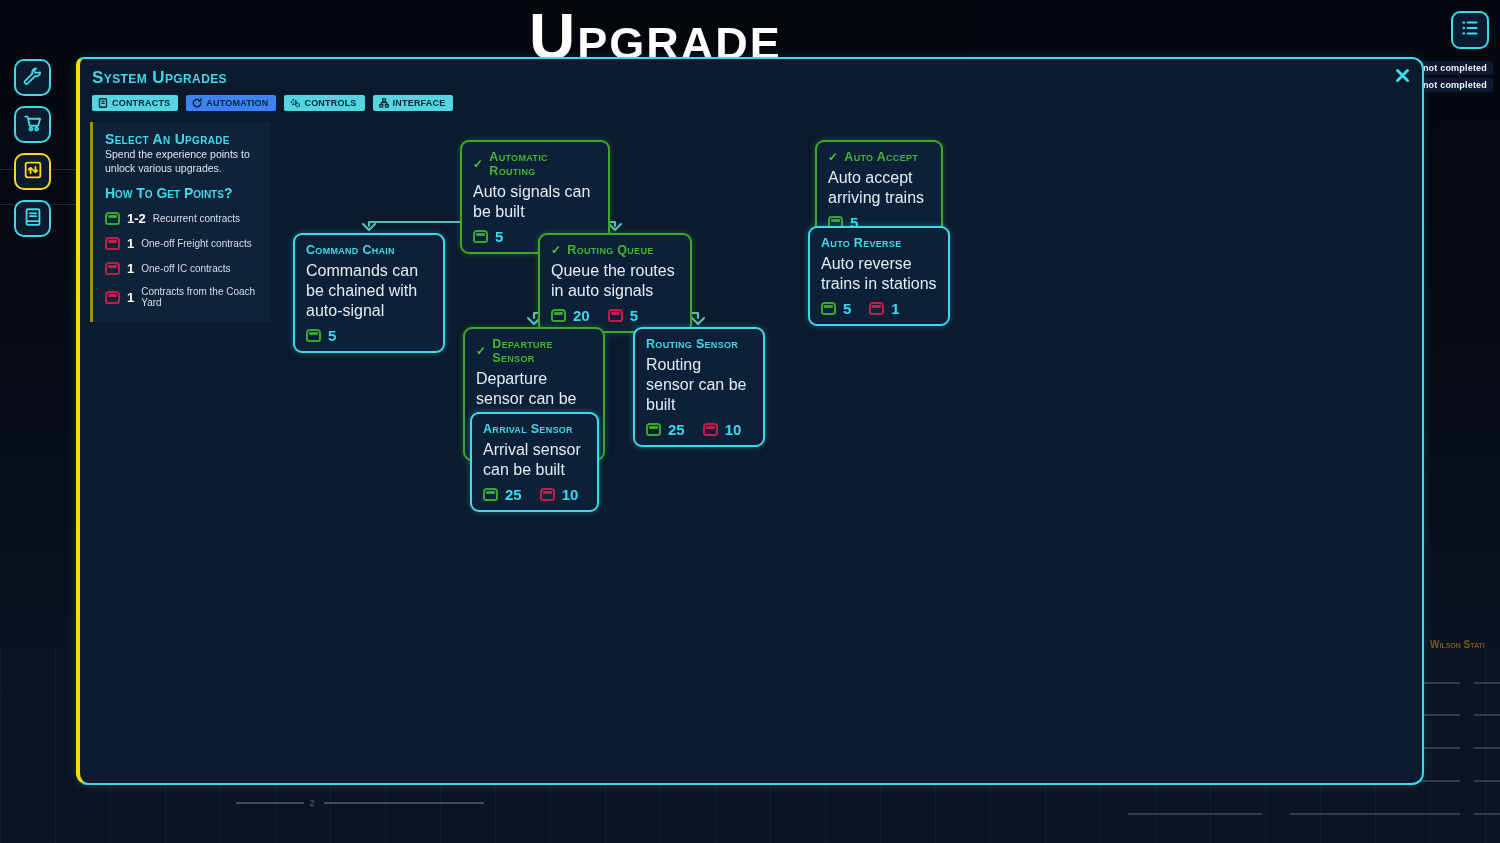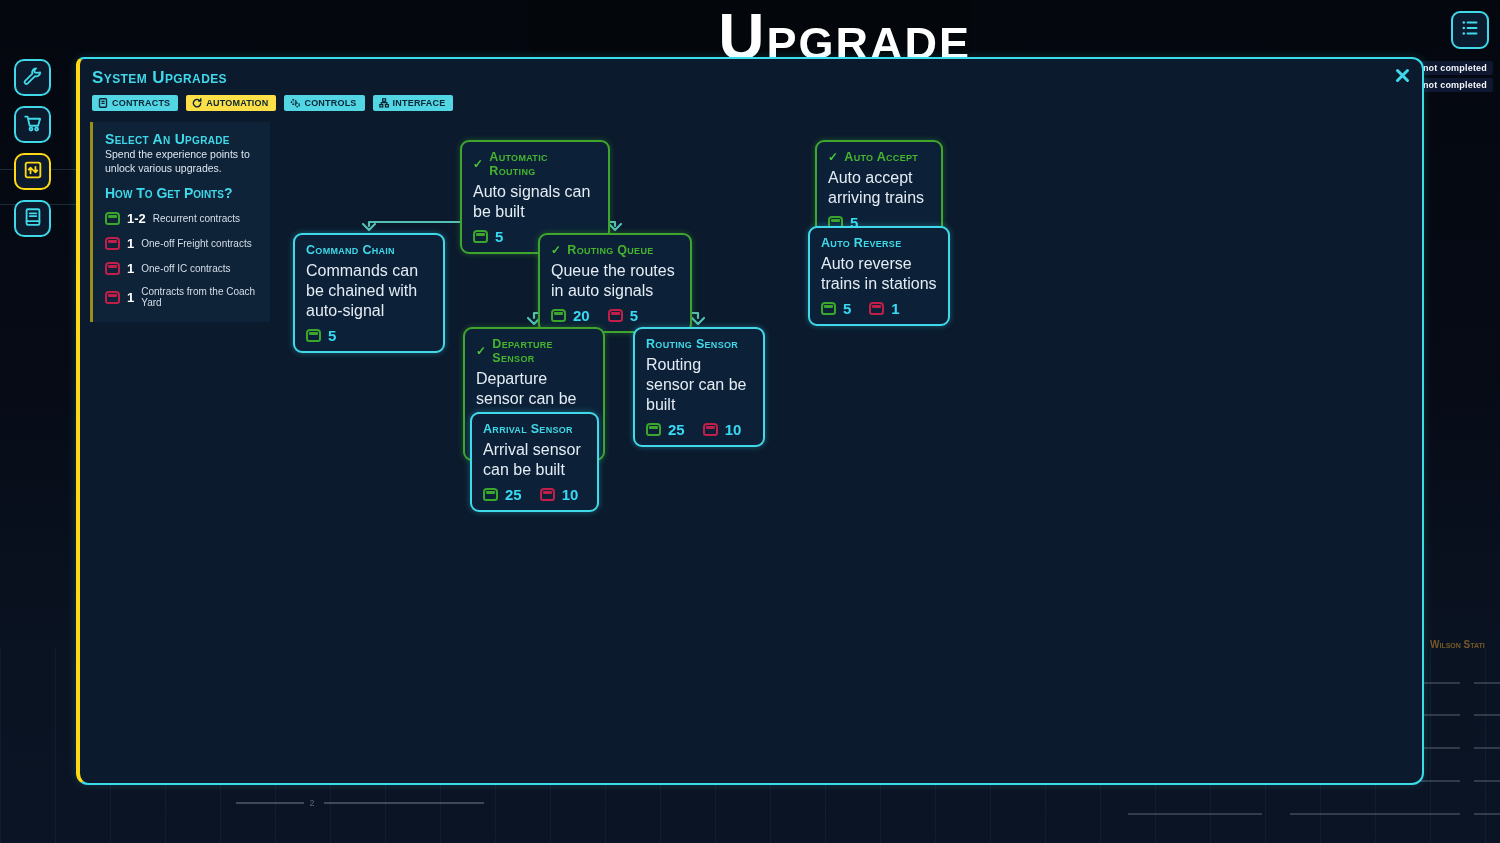--- a/index.html
+++ b/index.html
@@ -14,21 +14,21 @@
   
   .map-grid { position:absolute; left:0; right:0; top:648px; bottom:0;
     background:repeating-linear-gradient(90deg, rgba(70,110,160,.10) 0 1px, transparent 1px 55px);
     pointer-events:none; }
   .map-svg { position:absolute; inset:0; pointer-events:none; }
   .side-line { position:absolute; left:0; width:76px; height:1px; background:#1d2a3a; }
 
   
   .title-strip { position:absolute; left:50%; transform:translateX(-50%); top:0;
     width:442px; height:74px; background:#03060b; border-radius:0 0 18px 18px;
-    display:flex; align-items:center; justify-content:flex-end; }
+    display:flex; align-items:center; justify-content:flex-start; }
   .title-strip h1 { font-variant:small-caps; font-weight:700; font-size:64px;
     letter-spacing:2px; color:#ffffff; line-height:70px; }
 
   
   .menu-btn { position:absolute; top:11px; right:11px; width:38px; height:38px;
     background:#0b1c30; border:2px solid #3fd9e9; border-radius:9px; color:#3fd9e9;
     display:flex; align-items:center; justify-content:center; cursor:pointer; }
   .status-stack { position:absolute; top:61px; right:7px; display:flex; flex-direction:column;
     gap:3px; align-items:flex-end; }
   .status-badge { background:#0e1830; color:#f2f6fb; font-size:9px; font-weight:700;
@@ -47,21 +47,21 @@
     border-radius:8px 12px 12px 12px; box-shadow:0 0 10px rgba(57,220,233,.18); }
   .panel-title { position:absolute; left:12px; top:9px; color:#3fd9e9; font-weight:700;
     font-size:17px; letter-spacing:.4px; }
   .close-btn { position:absolute; right:10px; top:8px; width:20px; height:20px;
     color:#3fd9e9; cursor:pointer; display:flex; align-items:center; justify-content:center; }
 
   .tabs { position:absolute; left:12px; top:36px; display:flex; gap:8px;border-radius:7px; }
   .tab { display:flex; align-items:center; gap:4px; background:#53d6e4; color:#0a2535;
     font-size:9px; font-weight:700; letter-spacing:.2px; padding:3px 8px 3px 6px;
     border-radius:2px; height:16px; cursor:pointer; }
-  .tab.active { background:#fde047; }
+  .tab.active { background:#3b82f6; }
   .tab svg { display:block; }
 
   
   .info-box { position:absolute; left:10px; top:63px; width:180px; background:#0e2238;
     border-left:3px solid #9c8d1f; padding:9px 12px 14px 12px; }
   .info-h { color:#3fd9e9; font-weight:700; font-size:14px; letter-spacing:.3px; }
   .info-d { color:#dde6f0; font-size:10.5px; line-height:1.3; margin-top:1px; }
   .info-h2 { color:#3fd9e9; font-weight:700; font-size:14px; margin-top:10px; }
   .pt-row { display:flex; align-items:center; gap:7px; margin-top:10px; }
   .pt-amt { font-size:13px; font-weight:700; color:#ffffff; white-space:nowrap; }

